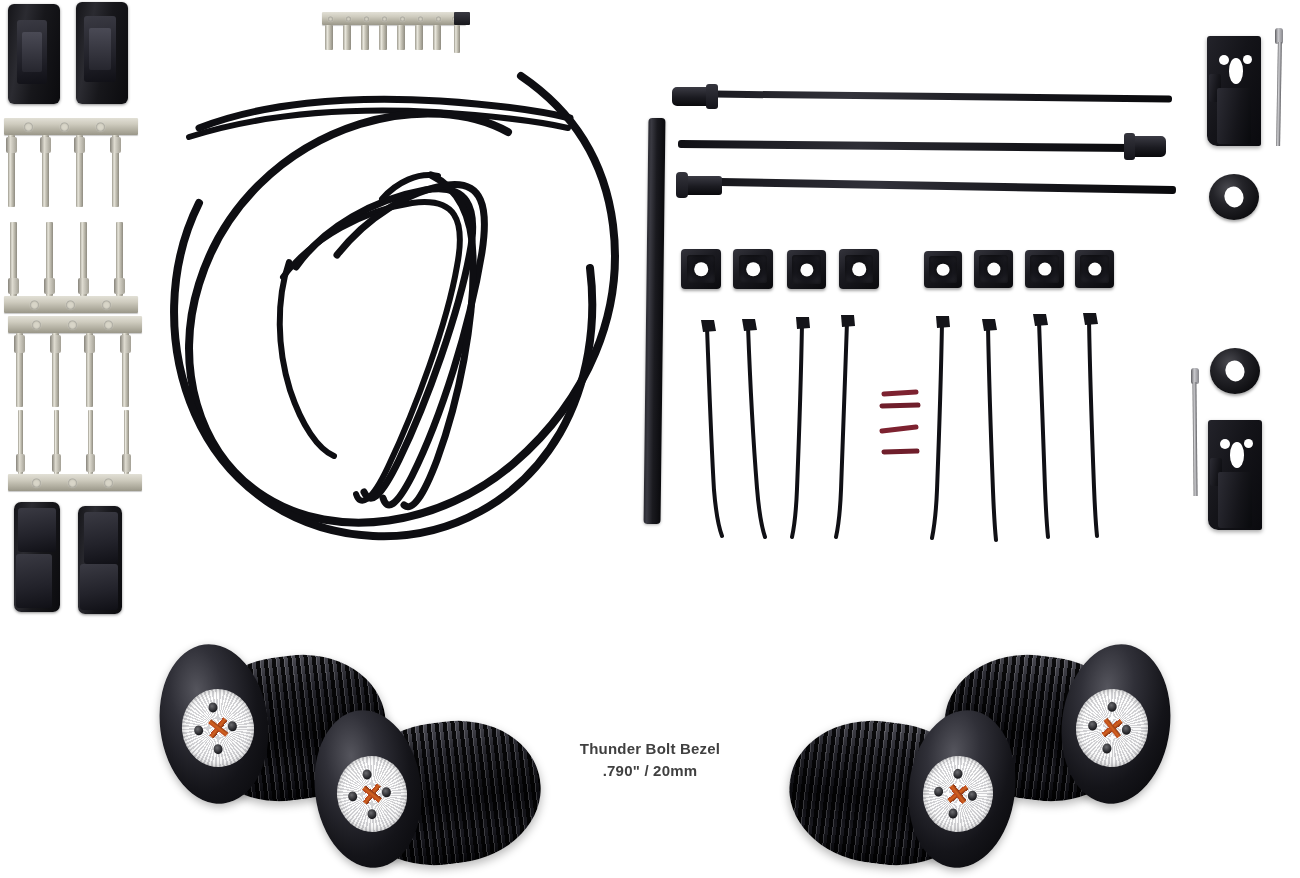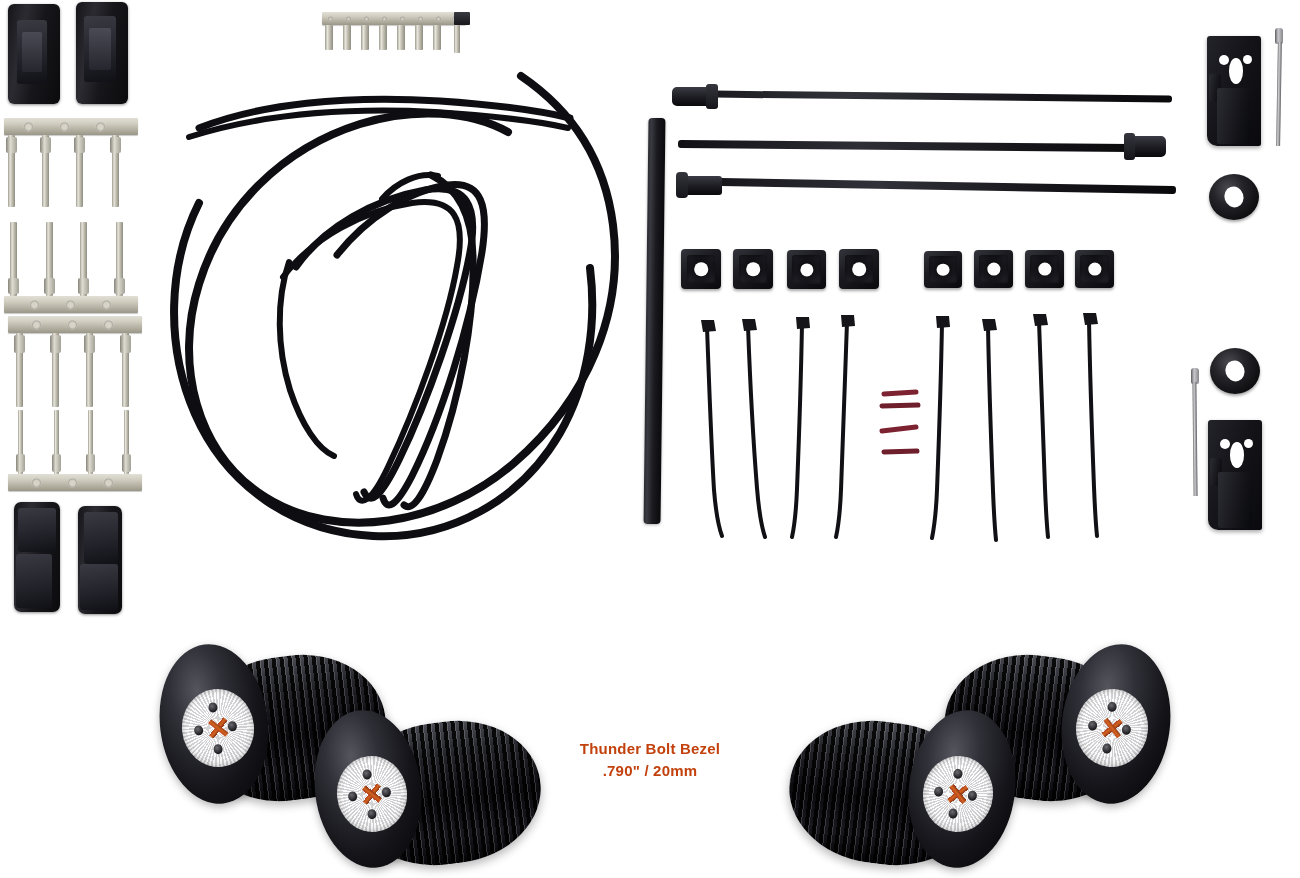--- a/index.html
+++ b/index.html
@@ -158,21 +158,21 @@
     width:30%;height:30%;
     background:
       linear-gradient(0deg, transparent 38%, #b5451f 38%, #d2621e 50%, #8c3415 62%, transparent 62%),
       linear-gradient(90deg, transparent 38%, #b5451f 38%, #d2621e 50%, #8c3415 62%, transparent 62%);
   }
 
   
   .caption{
     position:absolute;
     text-align:center;
-    color:#c2410c;
+    color:#404040;
     font-weight:bold;
     line-height:1.45;
     letter-spacing:.2px;
     white-space:nowrap;
   }
   .caption .l1{font-size:15px;}
   .caption .l2{font-size:15px;}
 </style>
 </head>
 <body>

